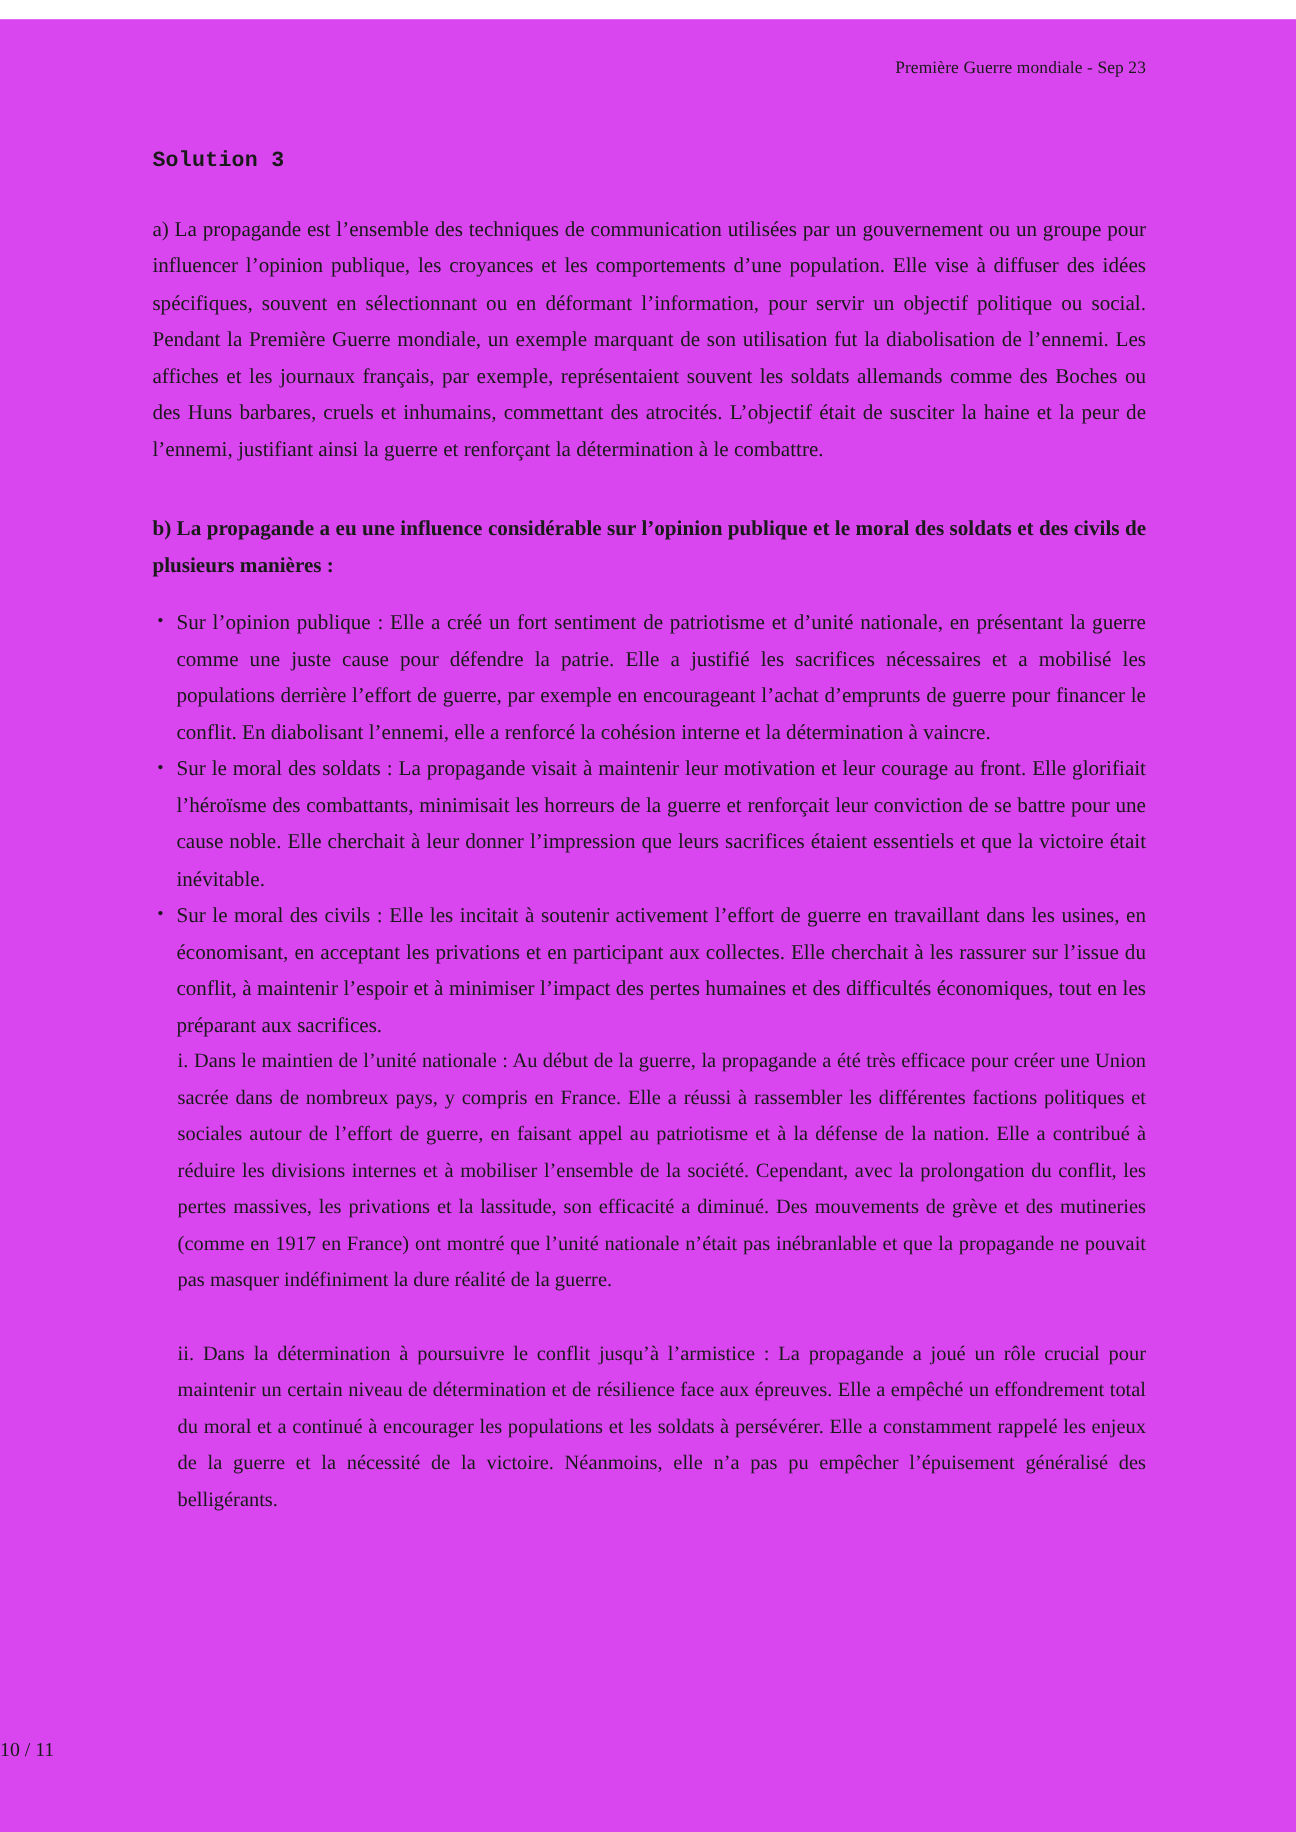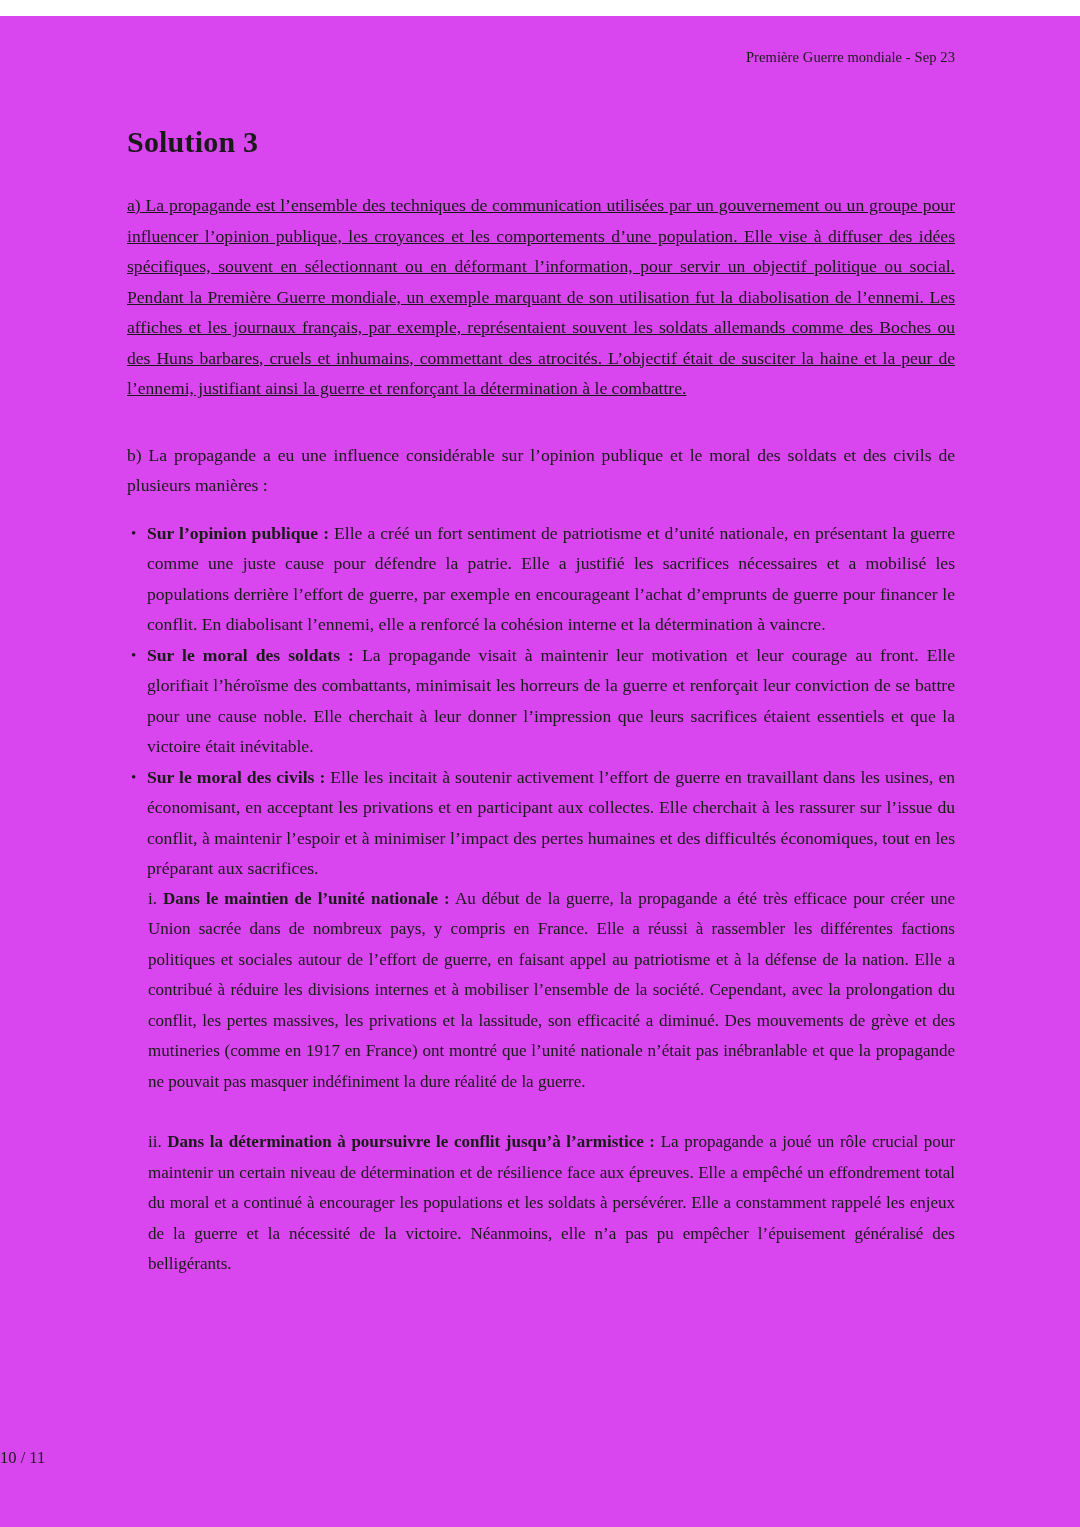--- a/index.html
+++ b/index.html
@@ -35,38 +35,39 @@
 
   
   .content {
     position: absolute;
     left: 127px;
     top: 108px;
     width: 828px;
   }
 
   h1.section-title {
-    font-size: 30px;
+    font-size: 18px;
     font-weight: bold;
     margin: 0 0 26px 0;
     letter-spacing: 0.2px;
     line-height: 1.2;
+    font-family: Liberation Mono, monospace;
   }
 
   p.para {
     font-size: 17.6px;
     line-height: 30.5px;
     text-align: justify;
     text-justify: inter-word;
     margin: 0 0 17px 0;
     hyphens: auto;
     -webkit-hyphens: auto;
   }
-  p.gap-before { margin-top: 30px; text-decoration: underline; }
-  p.gap-before-lg { margin-top: 36px; }
+  p.gap-before { margin-top: 30px; }
+  p.gap-before-lg { margin-top: 36px; font-weight: bold; }
 
   
   ul.bullets {
     list-style: none;
     margin: 0;
     padding: 0;
   }
   ul.bullets > li {
     position: relative;
     padding-left: 20px;
@@ -78,21 +79,21 @@
     -webkit-hyphens: auto;
   }
   ul.bullets > li::before {
     content: "\2022";
     position: absolute;
     left: 4px;
     top: 0;
     font-size: 15px;
     line-height: 30.5px;
   }
-  .lead { font-weight: bold; }
+  .lead { font-weight: normal; }
 
   
   .subitems {
     margin: 0;
     padding: 0;
   }
   .subitem {
     margin-left: 21px;
     width: 807px;
     font-size: 17px;

